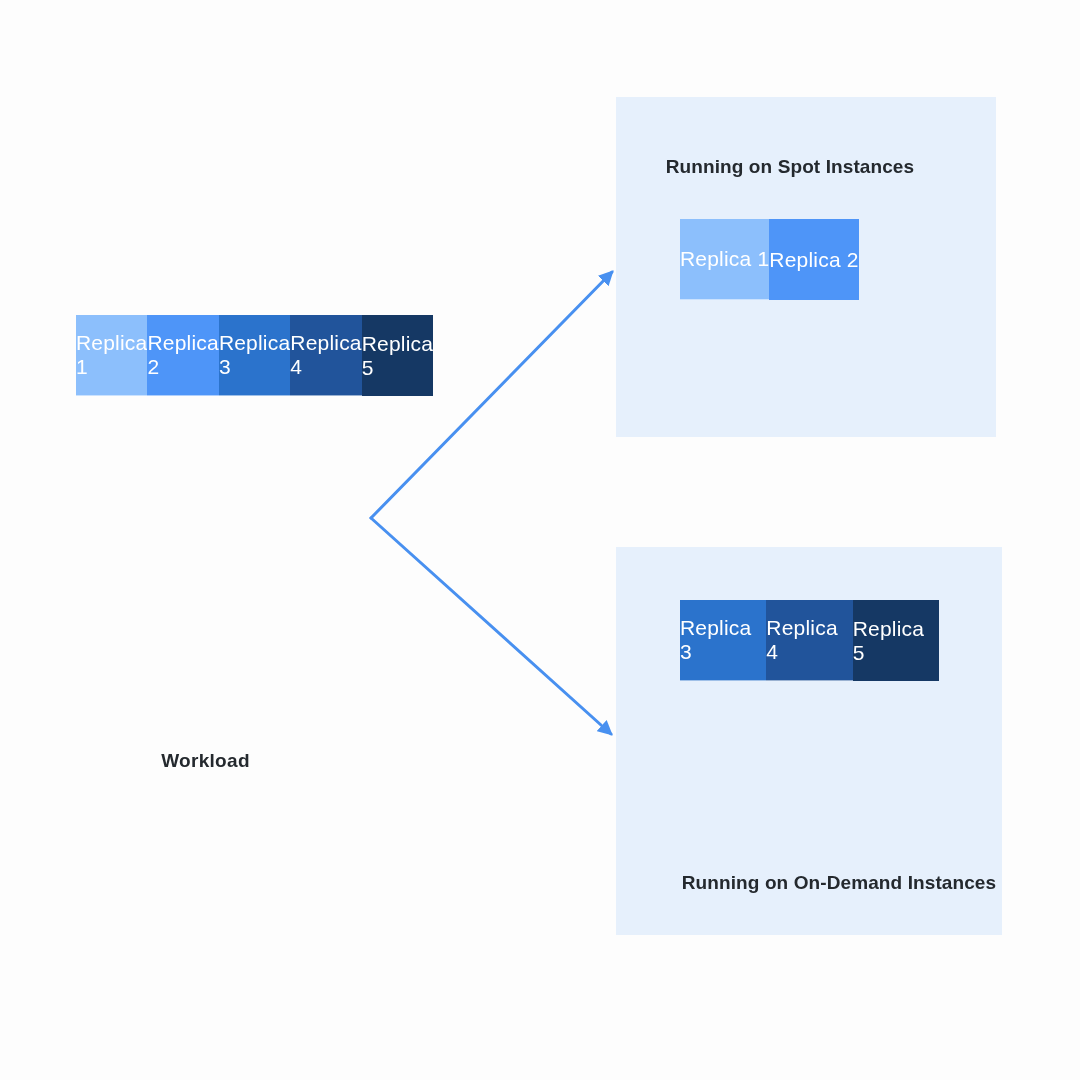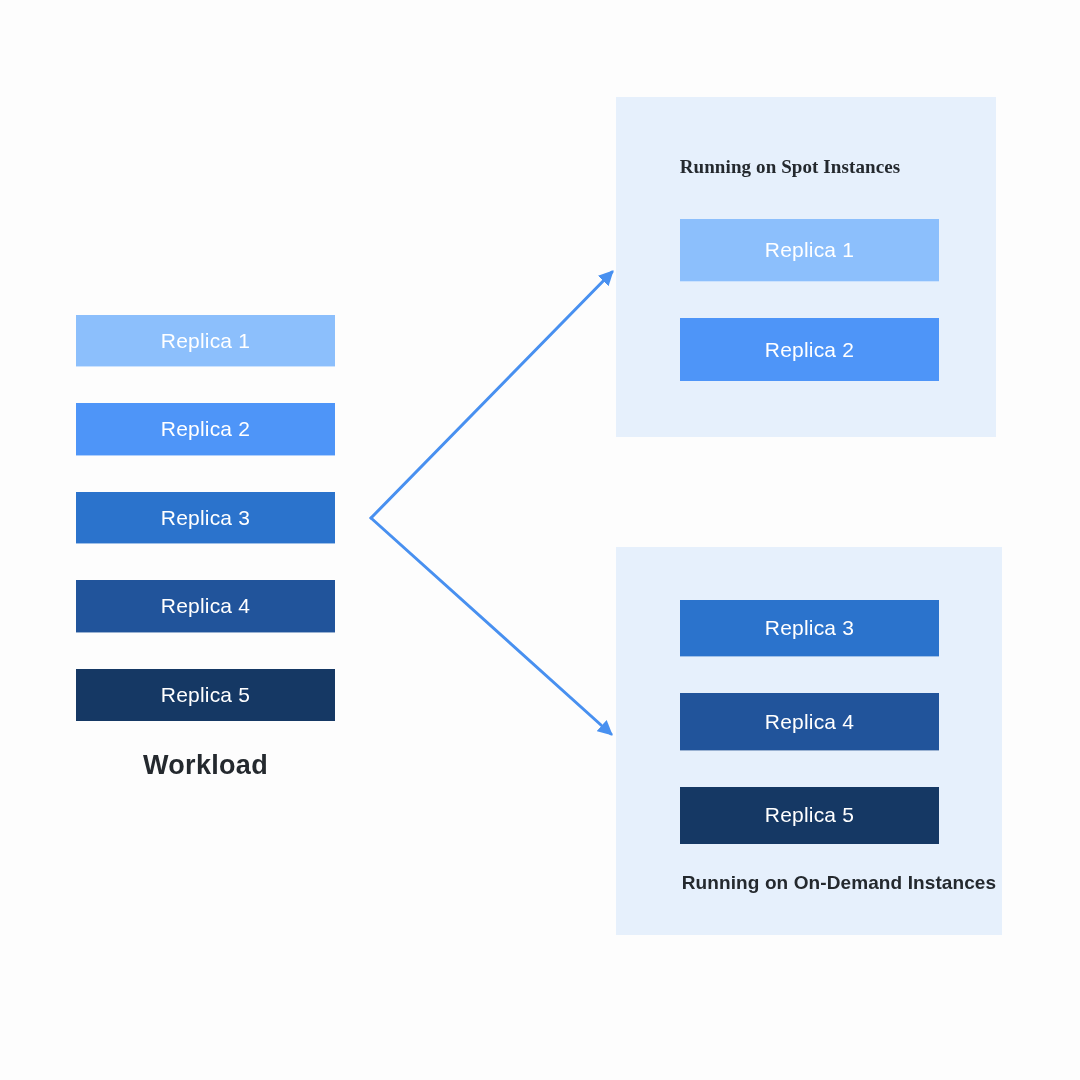--- a/index.html
+++ b/index.html
@@ -17,22 +17,21 @@
     width: 1080px;
     height: 1080px;
     background: #fdfdfd;
     overflow: hidden;
   }
 
   
   .replica-stack {
     position: absolute;
     display: flex;
-    flex-direction: column;
-    gap: 36px;
+    flex-direction: row;
   }
   .replica-block {
     display: flex;
     align-items: center;
     justify-content: center;
     color: #ffffff;
     font-size: 21px;
     font-weight: 400;
     letter-spacing: 0.2px;
     box-sizing: border-box;
@@ -51,21 +50,21 @@
   }
   #workload-stack .replica-block {
     height: 81.2px;
   }
   #workload-label {
     position: absolute;
     left: 76px;
     top: 750px;
     width: 259px;
     text-align: center;
-    font-size: 27px;
+    font-size: 19px;
     font-weight: 700;
     color: #24292e;
     letter-spacing: 0.3px;
   }
 
   
   .panel {
     position: absolute;
     background: #e6f0fc;
   }
@@ -137,21 +136,21 @@
   <div id="workload-stack" class="replica-stack">
     <div class="replica-block" style="background: rgb(140, 191, 252);">Replica 1</div>
     <div class="replica-block" style="background: rgb(78, 149, 248);">Replica 2</div>
     <div class="replica-block" style="background: rgb(43, 115, 204);">Replica 3</div>
     <div class="replica-block" style="background: rgb(33, 84, 155);">Replica 4</div>
     <div class="replica-block" style="background: rgb(21, 56, 100);">Replica 5</div>
   </div>
   <div id="workload-label">Workload</div>
 
   <div id="spot-panel" class="panel" style="background: rgb(230, 240, 252);"></div>
-  <div id="spot-title" class="panel-title" style="left:616px; width:348px;font-family:Liberation Serif, serif;">Running on Spot Instances</div>
+  <div id="spot-title" class="panel-title" style="left:616px; width:348px;">Running on Spot Instances</div>
   <div id="spot-stack" class="replica-stack">
     <div class="replica-block" style="background: rgb(140, 191, 252);">Replica 1</div>
     <div class="replica-block" style="background: rgb(78, 149, 248);">Replica 2</div>
   </div>
 
   <div id="ondemand-panel" class="panel" style="background: rgb(230, 240, 252);"></div>
   <div id="ondemand-stack" class="replica-stack">
     <div class="replica-block" style="background: rgb(43, 115, 204);">Replica 3</div>
     <div class="replica-block" style="background: rgb(33, 84, 155);">Replica 4</div>
     <div class="replica-block" style="background: rgb(21, 56, 100);">Replica 5</div>

